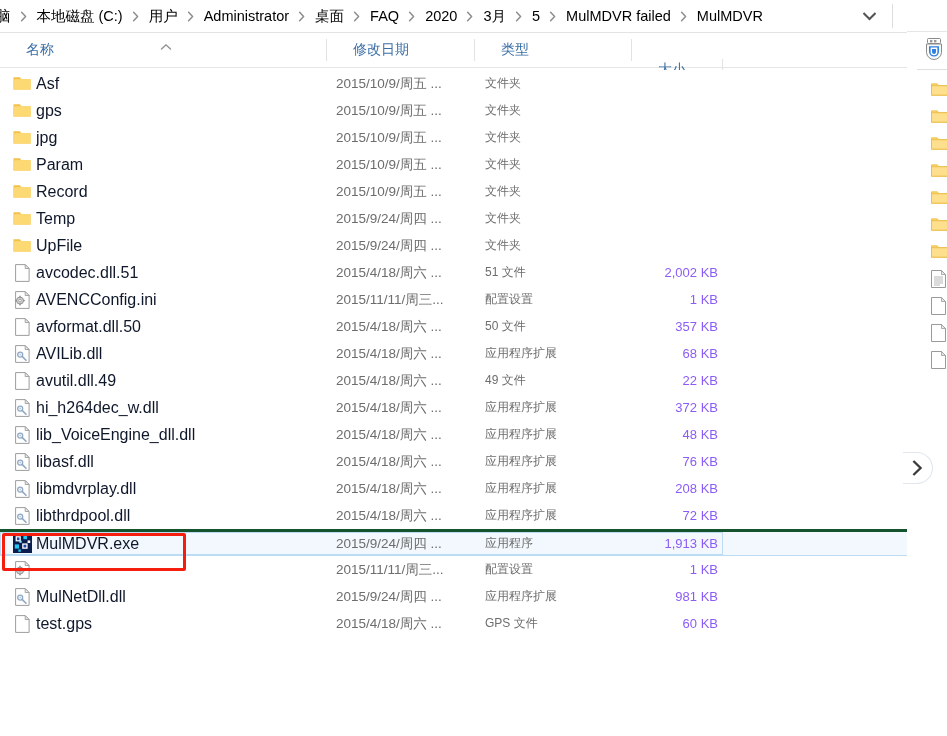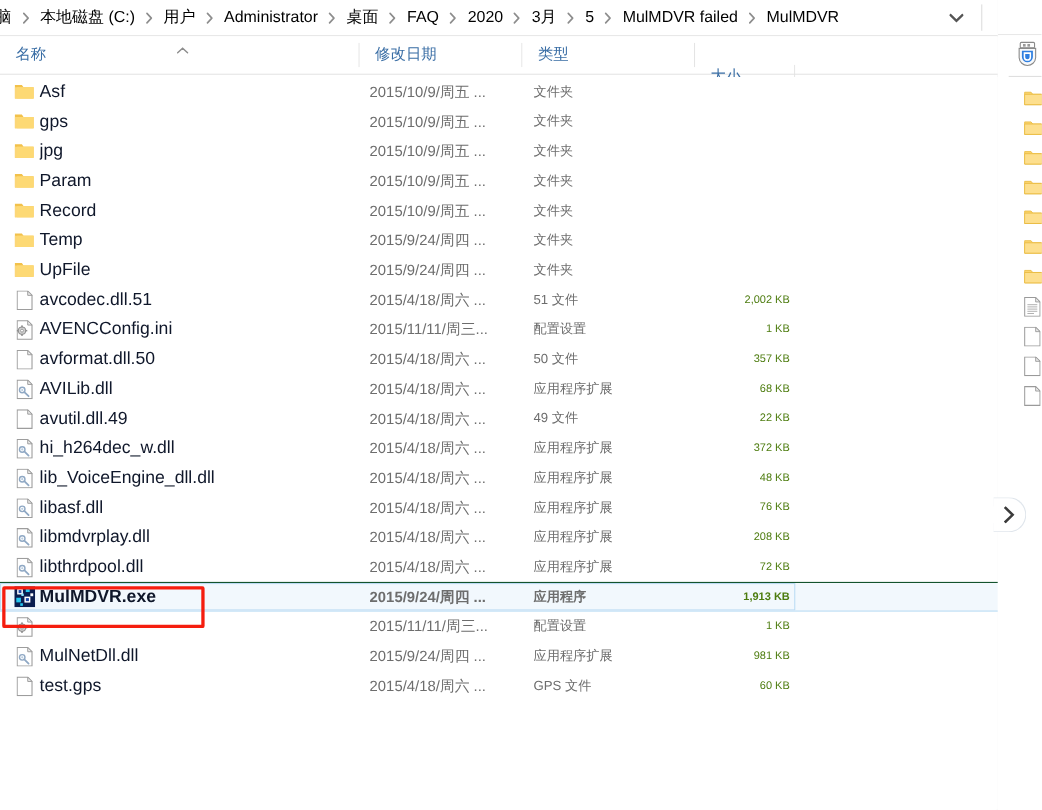--- a/index.html
+++ b/index.html
@@ -131,21 +131,21 @@
     border-bottom: 1px solid #e5e5e5;
   }
   .col {
     position: absolute;
     top: 0;
     height: 34px;
     display: flex;
     align-items: center;
     font-size: 14px;
     color: #3a6ea5;
-    padding-left: 14px;
+    padding-left: 26px;
     cursor: default;
     overflow: hidden;
   }
   .col .sep {
     position: absolute;
     right: 0; top: 6px;
     width: 1px; height: 22px;
     background: #e2e2e2;
   }
   .sort-caret {
@@ -166,23 +166,22 @@
     position: relative;
     height: 27px;
     display: flex;
     align-items: center;
     font-size: 14.5px;
     color: #1a1a1a;
     cursor: default;
   }
   .row.selected {
     background: #f2f8fd;
-    border-top: 1px solid #14532d;
+    border-top: 3px solid #14532d;
     border-bottom: 1px solid #bcdcf4;
-    font-weight: bold;
   }
   .row.selected .cell-name,
   .row.selected .cell-date,
   .row.selected .cell-type,
   .row.selected .cell-size { height: 25px; }
 
   .cell-icon {
     position: absolute;
     left: 12px;
     width: 20px; height: 20px;
@@ -220,22 +219,22 @@
     font-size: 12px;
     white-space: nowrap;
     overflow: hidden;
   }
   .cell-size {
     position: absolute;
     left: 623px;
     width: 95px;
     display: flex; align-items: center; justify-content: flex-end;
     height: 27px;
-    color: #4d7c0f;
-    font-size: 10px;
+    color: #8b5cf6;
+    font-size: 13px;
     white-space: nowrap;
   }
   .sel-box {
     position: absolute;
     left: 0; top: 0;
     width: 723px; height: 100%;
     border: 1px solid #bcdcf4;
     background: #f2f8fd;
     pointer-events: none;
   }

